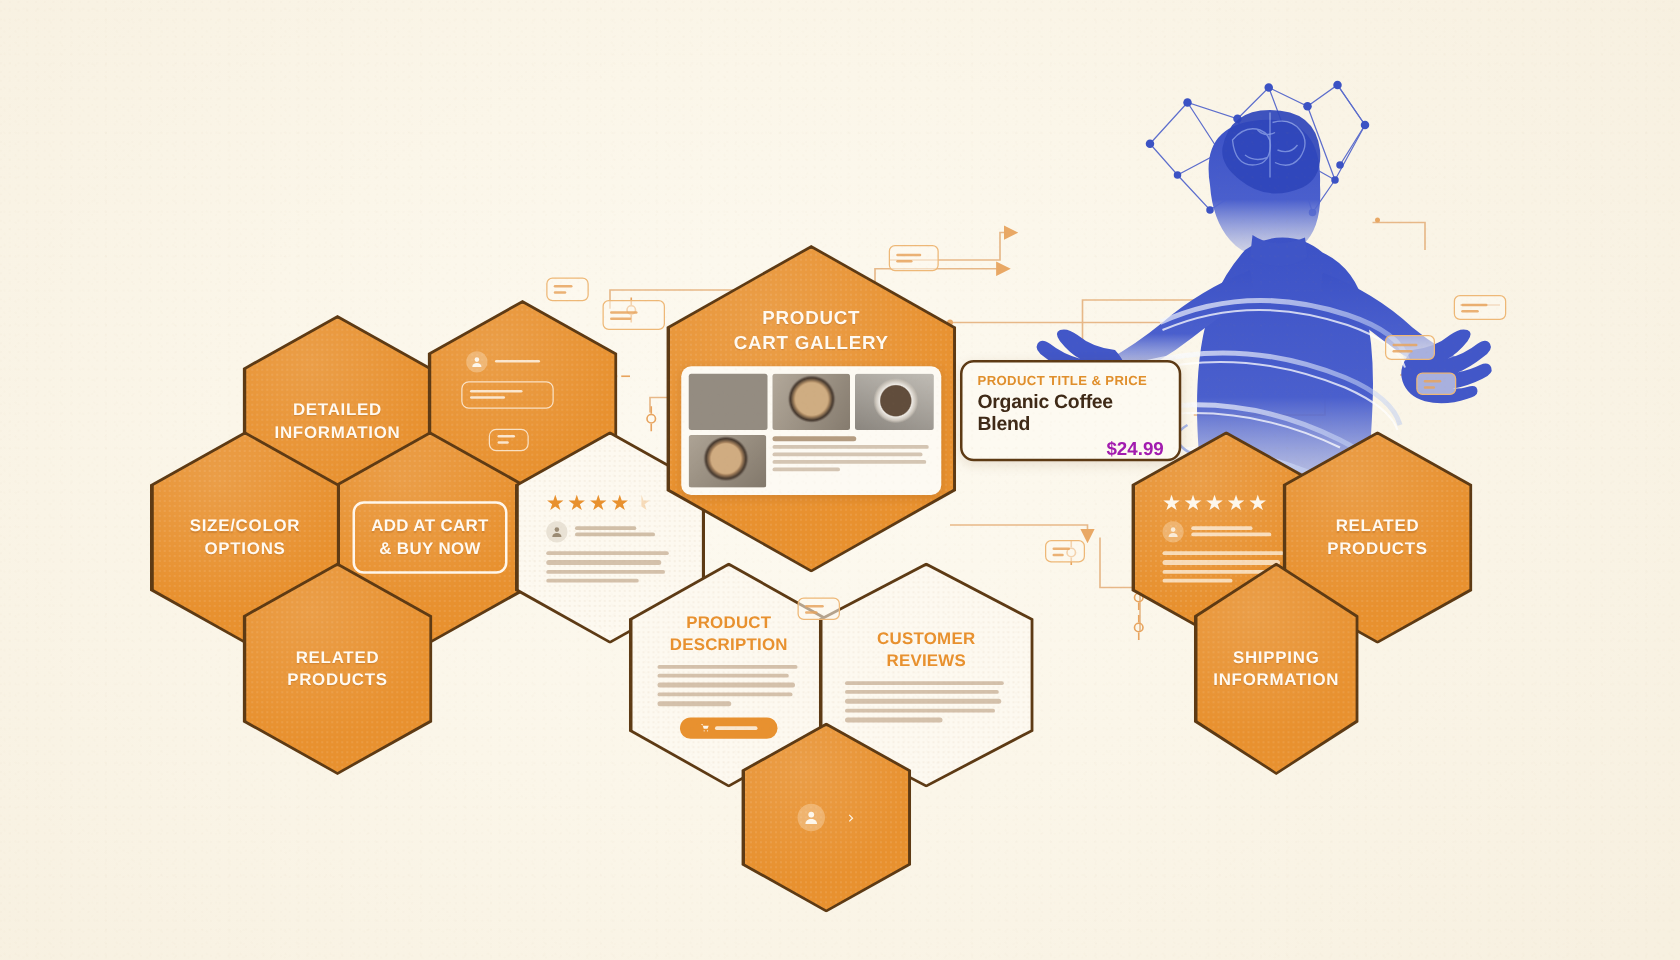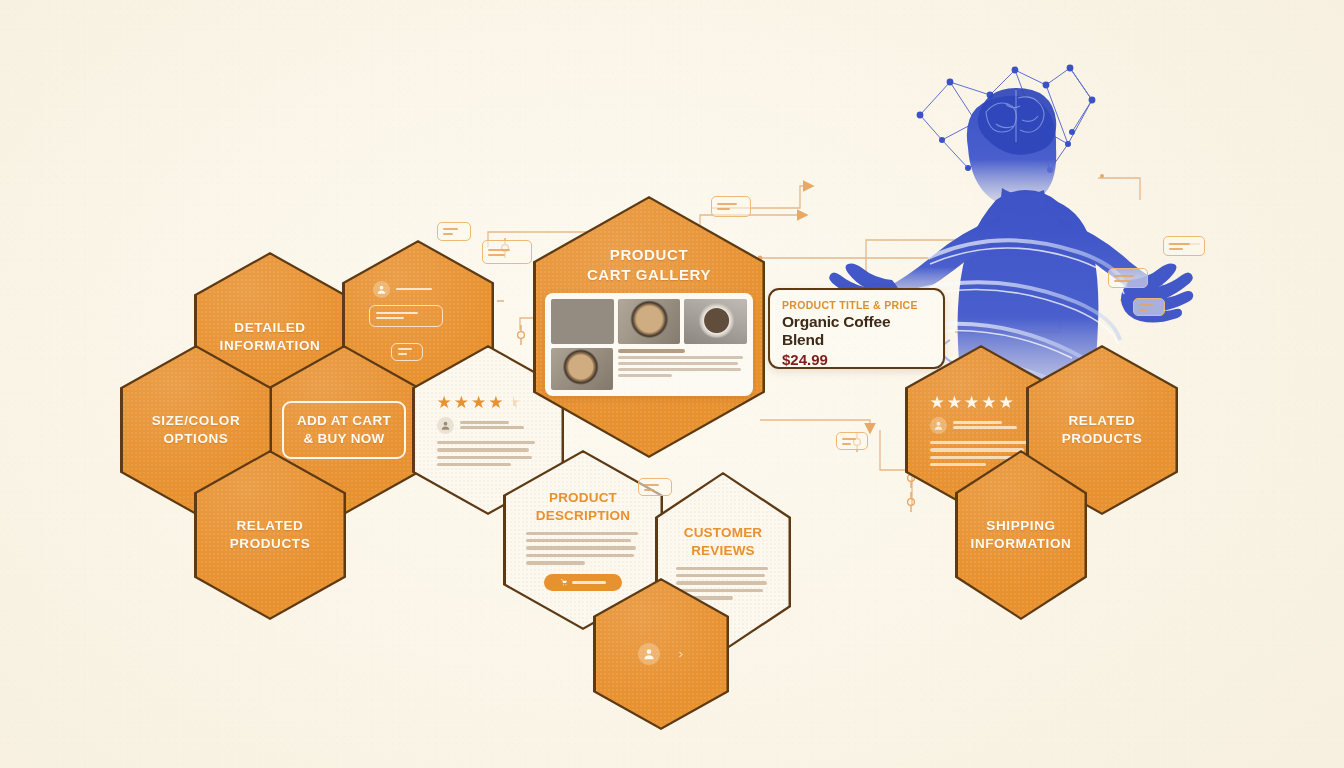--- a/index.html
+++ b/index.html
@@ -160,24 +160,25 @@
     letter-spacing: .3px;
   }
   .tc-name {
     color: #3f2a17;
     font-weight: 700;
     font-size: 15.5px;
     margin-top: 2px;
     letter-spacing: -.2px;
   }
   .tc-price {
-    color: #7f1d1d;
+    color: #a21caf;
     font-weight: 700;
     font-size: 15px;
     margin-top: 2px;
+    text-align: right;
   }
 
   
   .stars { display: flex; gap: 2px; font-size: 17px; line-height: 1; }
   .stars.orange { color: #e8912f; }
   .stars.white { color: #fdf7ec; }
   .star-half {
     background: linear-gradient(90deg, currentColor 50%, rgba(232,145,47,.28) 50%);
     -webkit-background-clip: text;
     background-clip: text;
@@ -579,21 +580,21 @@
               <path d="M7 4h-4v2h3l3 9h9l3-7h-14"></path>
               <circle cx="10" cy="20" r="1.6"></circle>
               <circle cx="18" cy="20" r="1.6"></circle>
             </svg>
           <i></i>
         </div>
       </div>
     </div>
   </div>
 
-  <div class="hex-wrap light" style="left:655px; top:472px; width:136px; height:180px;">
+  <div class="hex-wrap light" style="left:655px; top:450px; width:172px; height:180px;">
     <div class="edge"></div>
     <div class="face">
       <div class="hex-content" style="padding:0 18px;">
         <div class="panel-title">
           <div>CUSTOMER REVIEWS</div>
         </div>
         <div class="body-lines">
           <i style="width:97%"></i>
             <i style="width:94%"></i>
             <i style="width:96%"></i>

